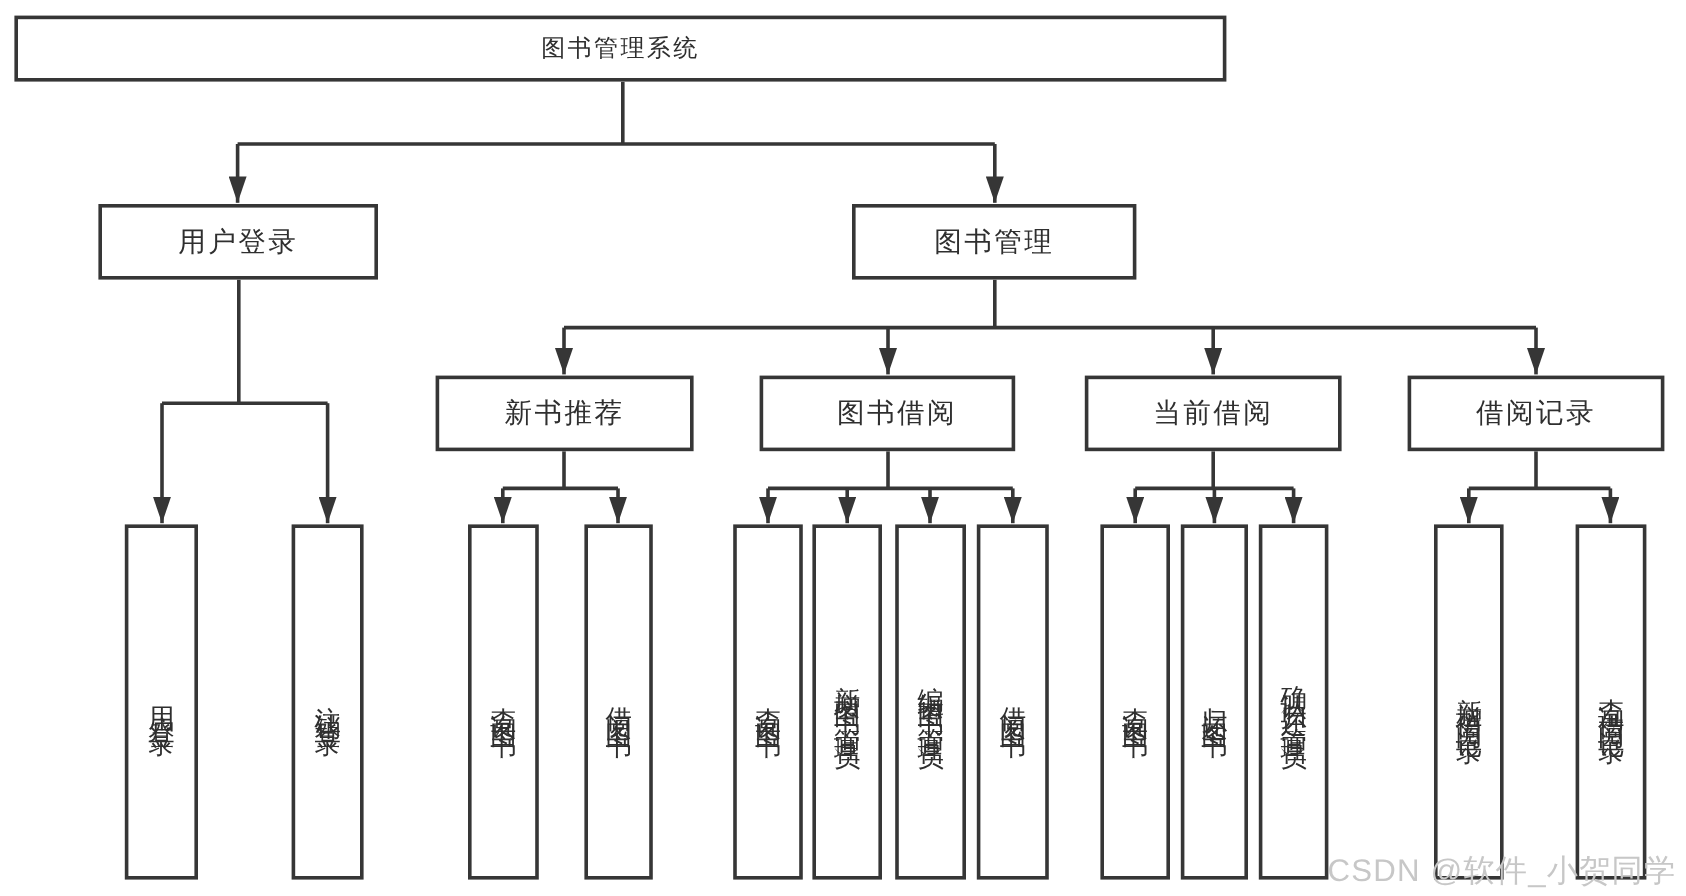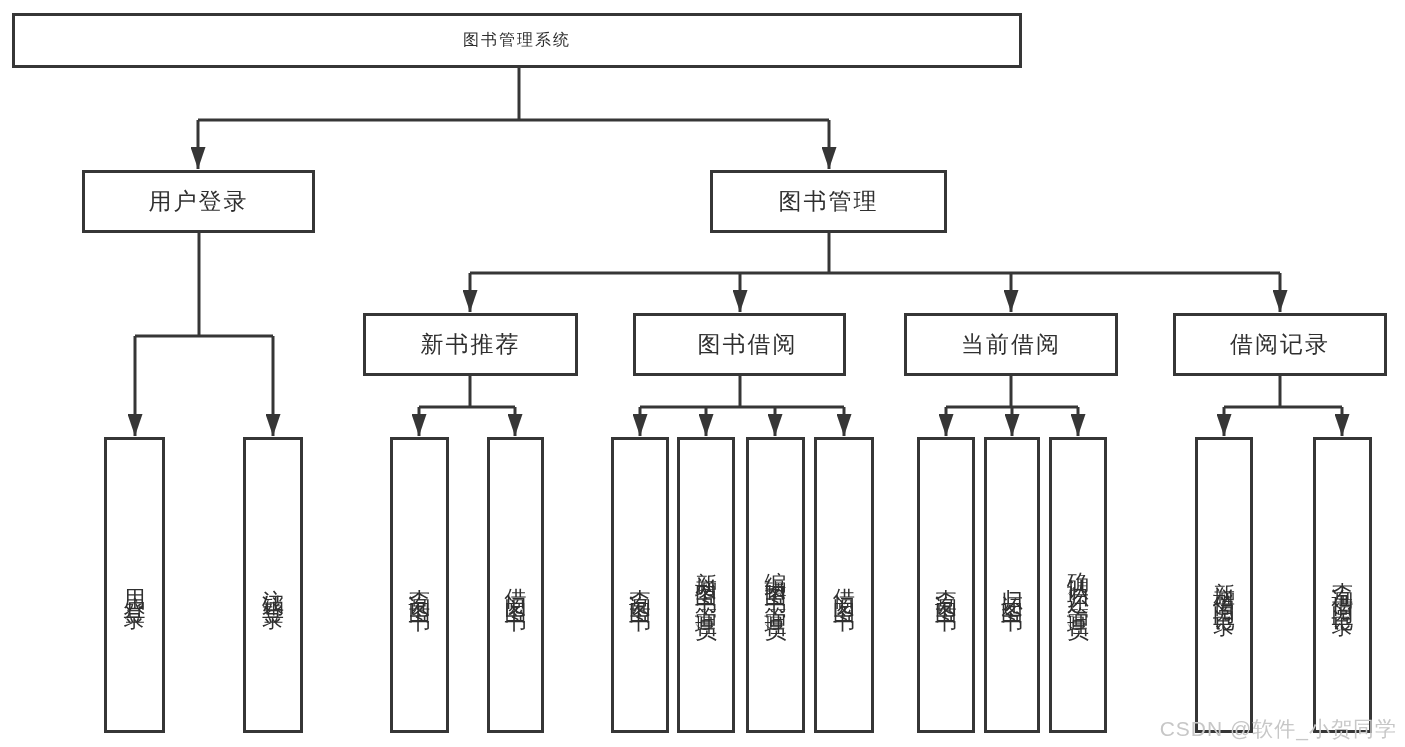--- a/index.html
+++ b/index.html
@@ -24,34 +24,34 @@
     display: flex;
     align-items: center;
     justify-content: center;
     color: #2f2f2f;
   }
   .hlabel {
     font-size: 23px;
     letter-spacing: 2px;
     white-space: nowrap;
   }
-  .root .hlabel { font-size: 16px; text-align: right; }
+  .root .hlabel { font-size: 20px; text-align: right; }
   .leaf .vlabel {
     writing-mode: vertical-rl;
     text-orientation: mixed;
     font-size: 22px;
     letter-spacing: 7px;
     line-height: 1.1;
     white-space: nowrap;
   }
   .watermark {
     position: absolute;
     right: 8px;
     bottom: 4px;
-    font-size: 21px;
+    font-size: 26px;
     color: #c7c7c7;
     letter-spacing: 1px;
     z-index: 5;
     white-space: nowrap;
   }
 </style>
 </head>
 <body>
 
 <div class="canvas">

